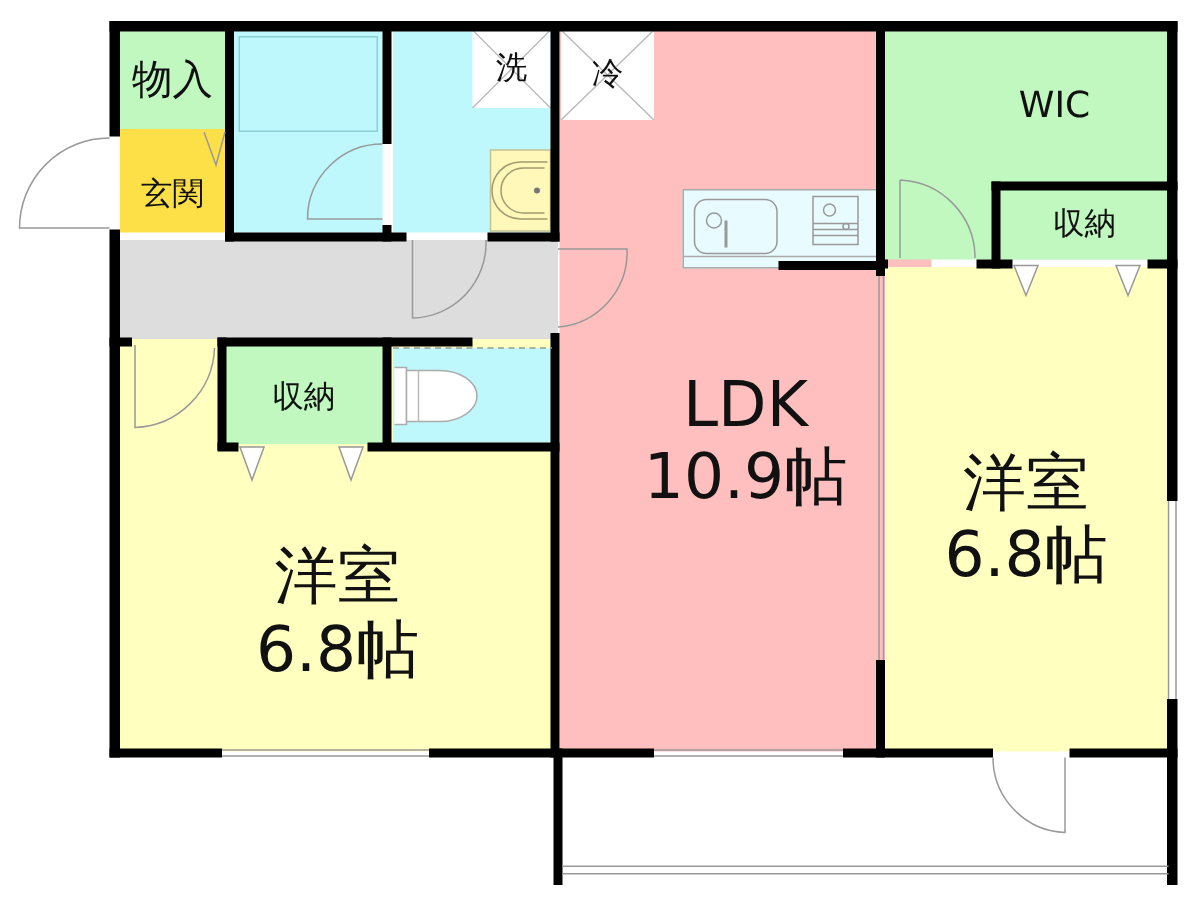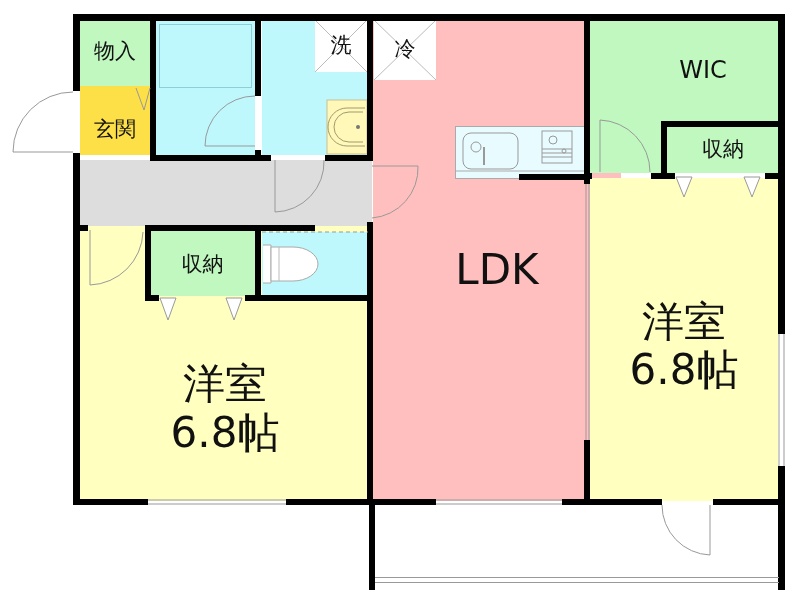--- a/index.html
+++ b/index.html
@@ -10,21 +10,21 @@
   .wall{position:absolute;background:#000;}
   .thin{position:absolute;background:#999;}
   svg{position:absolute;overflow:visible;}
 </style>
 </head>
 <body>
 
 <div class="plan">
 
   <div class="room" style="left:80px;top:20px;width:70px;height:66px;background:#c0f8c0;">
-    <div class="lbl" style="left:0;right:0;top:20px;font-size:21px;">物入</div>
+    <div class="lbl" style="left:0;right:0;top:20px;font-size:27px;">物入</div>
   </div>
 
   <div class="room" style="left:80px;top:86px;width:70px;height:69px;background:#fde047;">
     <div class="lbl" style="left:0;right:0;top:32px;font-size:21px;">玄関</div>
   </div>
 
   <div class="room" style="left:155px;top:20px;width:100px;height:135px;background:#bff8fc;"></div>
 
   <div class="room" style="left:262px;top:20px;width:106px;height:135px;background:#bff8fc;"></div>
 
@@ -36,20 +36,21 @@
   </div>
 
   <div class="room" style="left:150px;top:230px;width:105px;height:66px;background:#c0f8c0;">
     <div class="lbl" style="left:0;right:0;top:23px;font-size:21px;">収納</div>
   </div>
 
   <div class="room" style="left:262px;top:232px;width:106px;height:63px;background:#bff8fc;"></div>
 
   <div class="room" style="left:373px;top:20px;width:248px;height:481px;background:#ffbfbf;">
     <div class="lbl" style="left:0;right:0;top:228px;font-size:42px;">LDK</div>
+    <div class="lbl" style="left:0;right:0;top:276px;font-size:42px;">10.9帖</div>
   </div>
 
   <div class="room" style="left:590px;top:20px;width:188px;height:153px;background:#c0f8c0;">
     <div class="lbl" style="left:38px;right:0;top:38px;font-size:24px;">WIC</div>
   </div>
 
   <div class="room" style="left:668px;top:128px;width:110px;height:45px;background:#c0f8c0;">
     <div class="lbl" style="left:0;right:0;top:10px;font-size:21px;">収納</div>
   </div>
 

